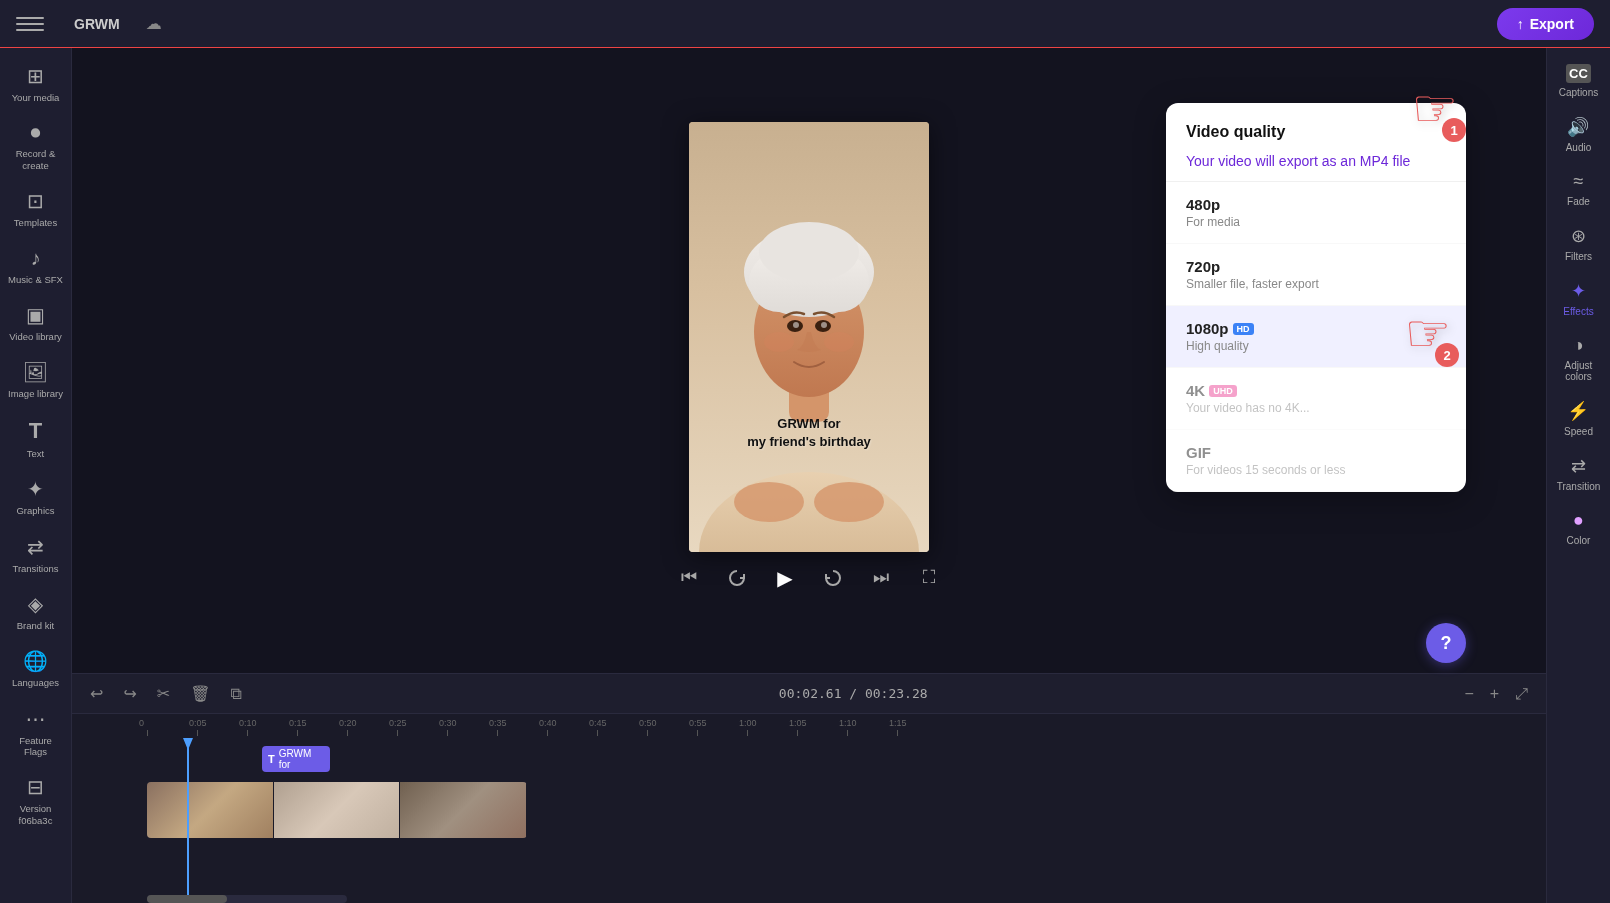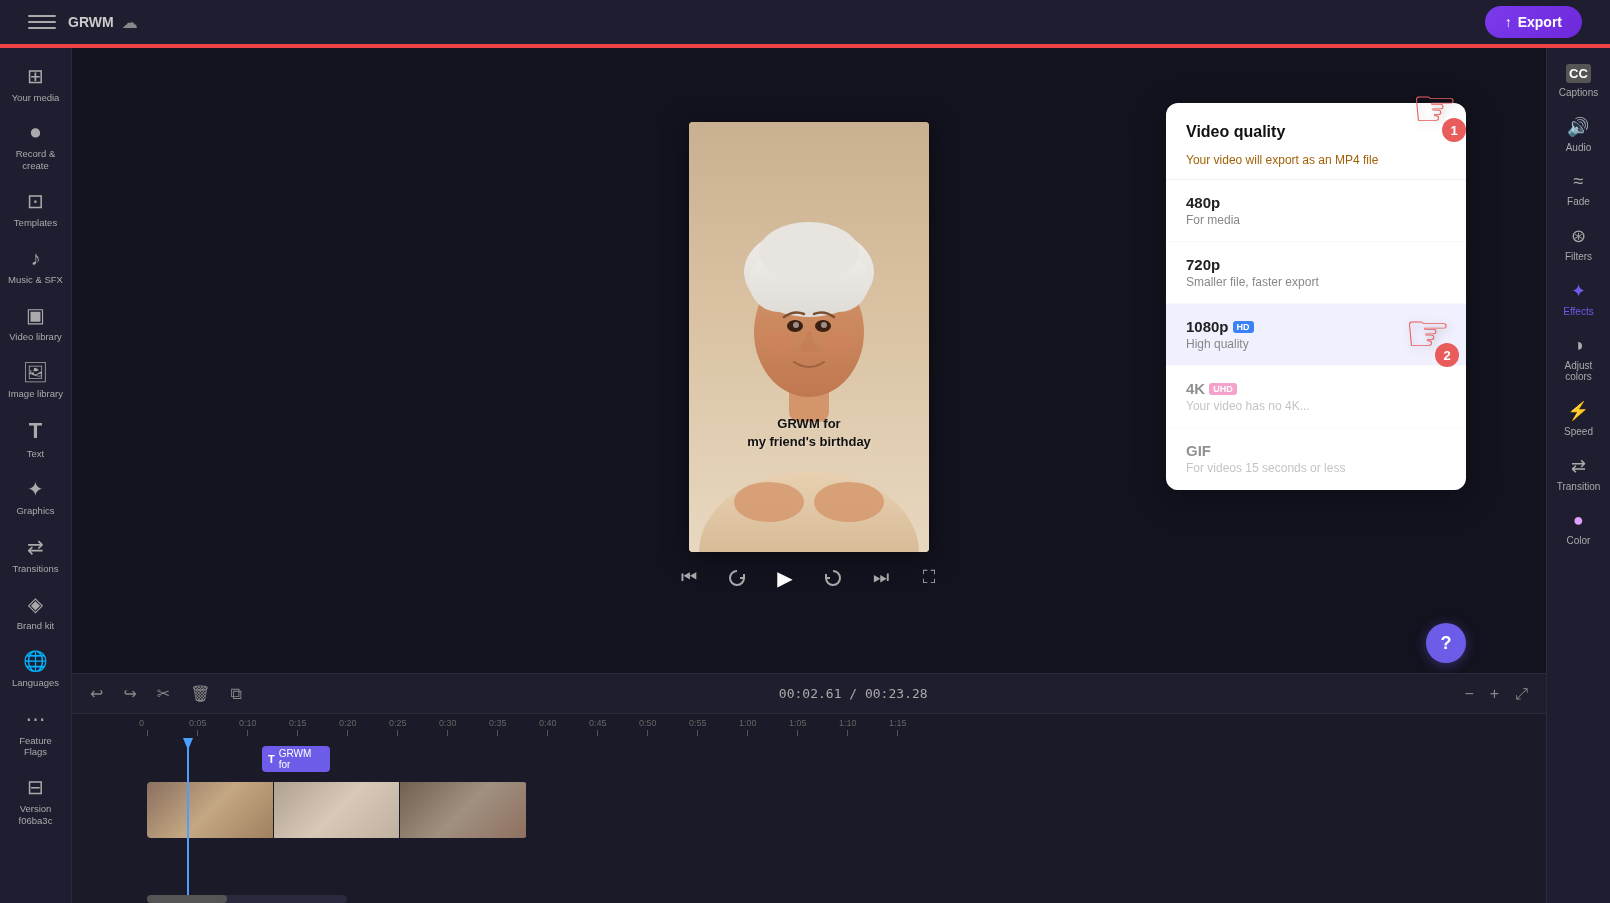--- a/index.html
+++ b/index.html
@@ -4,25 +4,26 @@
   <style>
     * { box-sizing: border-box; margin: 0; padding: 0; }
     body { background: #1a1a2e; color: #fff; font-family: -apple-system, BlinkMacSystemFont, 'Segoe UI', sans-serif; width: 1610px; height: 903px; overflow: hidden; display: flex; flex-direction: column; }
 
     
     .topbar {
       height: 48px;
       background: #1e1e30;
       display: flex;
       align-items: center;
-      padding: 0 28px;
-      border-bottom: 4px solid #ef4444;
+      padding: 0 16px;
+      border-bottom: 1px solid #ef4444;
       flex-shrink: 0;
       position: relative;
       z-index: 10;
+      gap: 18px;
     }
     .topbar-menu-icon { width: 28px; height: 28px; display: flex; flex-direction: column; justify-content: center; gap: 4px; cursor: pointer; margin-right: 12px; }
     .topbar-menu-icon span { display: block; height: 2px; background: #aaa; border-radius: 2px; }
     .topbar-title { font-size: 14px; font-weight: 600; color: #ccc; margin-right: 8px; }
     .topbar-cloud { color: #888; font-size: 16px; margin-right: auto; }
     .export-btn {
       background: linear-gradient(135deg, #7c3aed, #6d28d9);
       color: #fff;
       border: none;
       border-radius: 20px;
@@ -348,22 +349,22 @@
       padding: 20px 20px 12px;
       border-bottom: 1px solid #f0f0f0;
     }
     .quality-popup-title {
       font-size: 16px;
       font-weight: 700;
       color: #111;
       margin-bottom: 12px;
     }
     .quality-popup-subtitle {
-      font-size: 12px;
-      color: #a16207;
+      font-size: 14px;
+      color: #6d28d9;
     }
     .quality-option {
       padding: 14px 20px;
       cursor: pointer;
       border-bottom: 1px solid #f8f8f8;
       display: flex;
       flex-direction: column;
       gap: 2px;
     }
     .quality-option.selected { background: #f0f0ff; }

